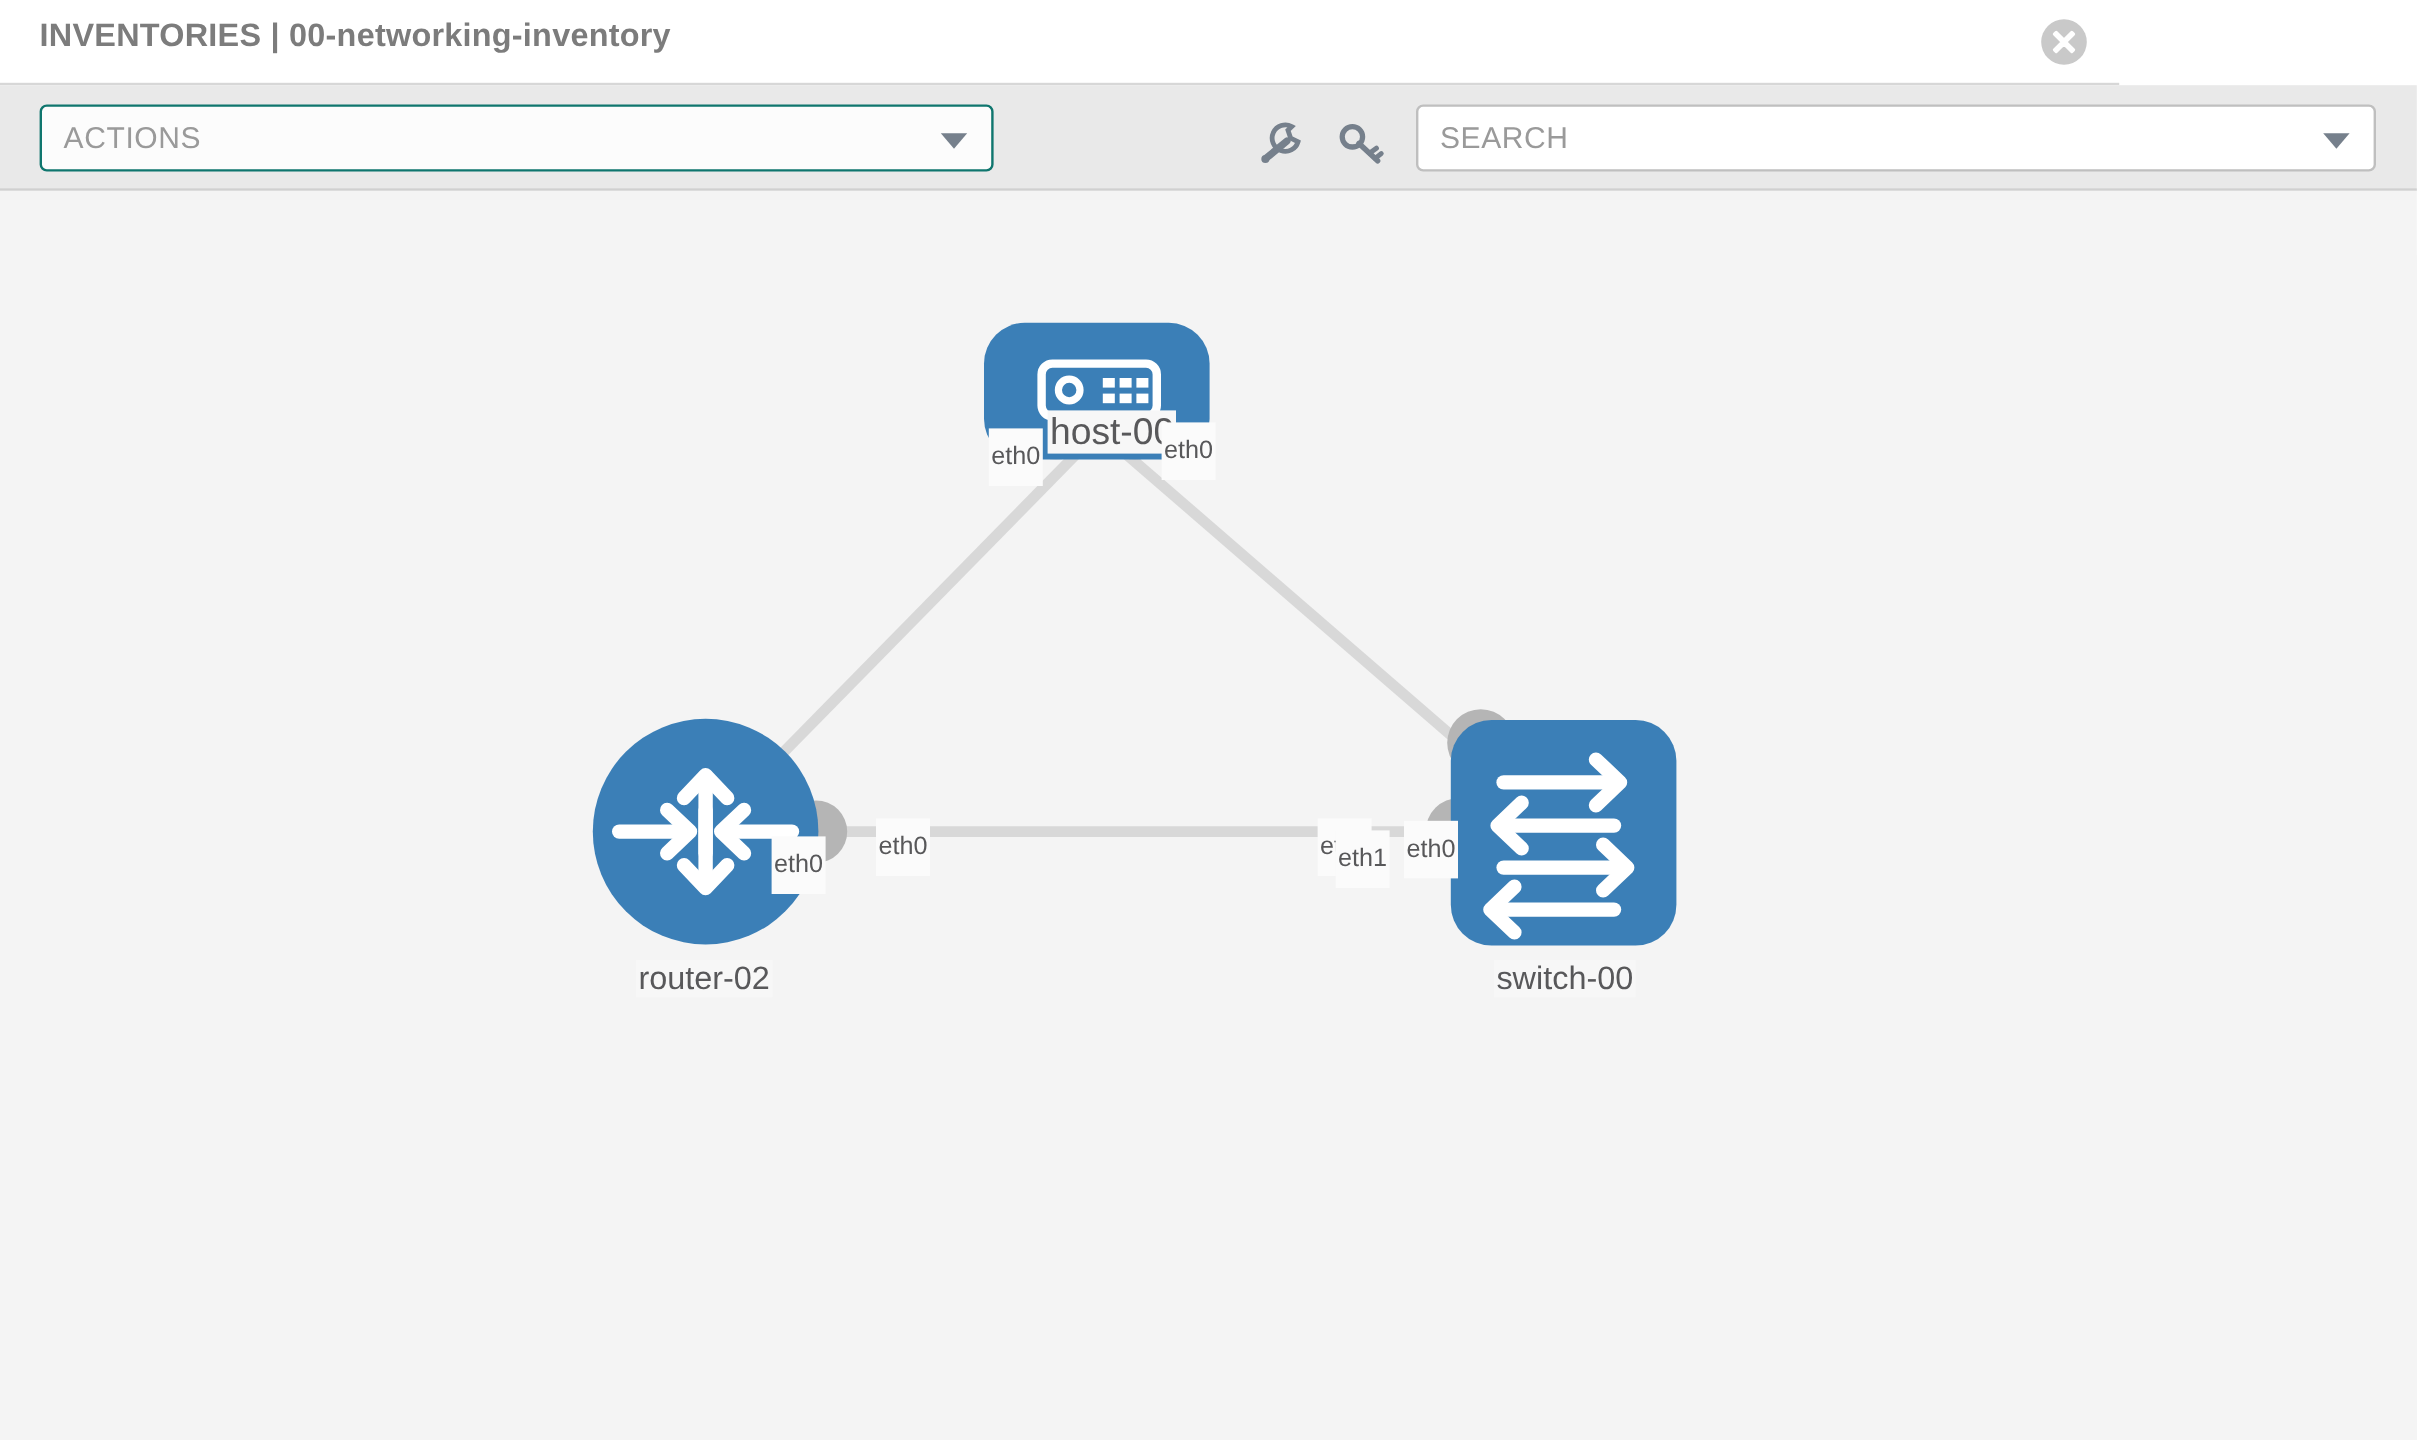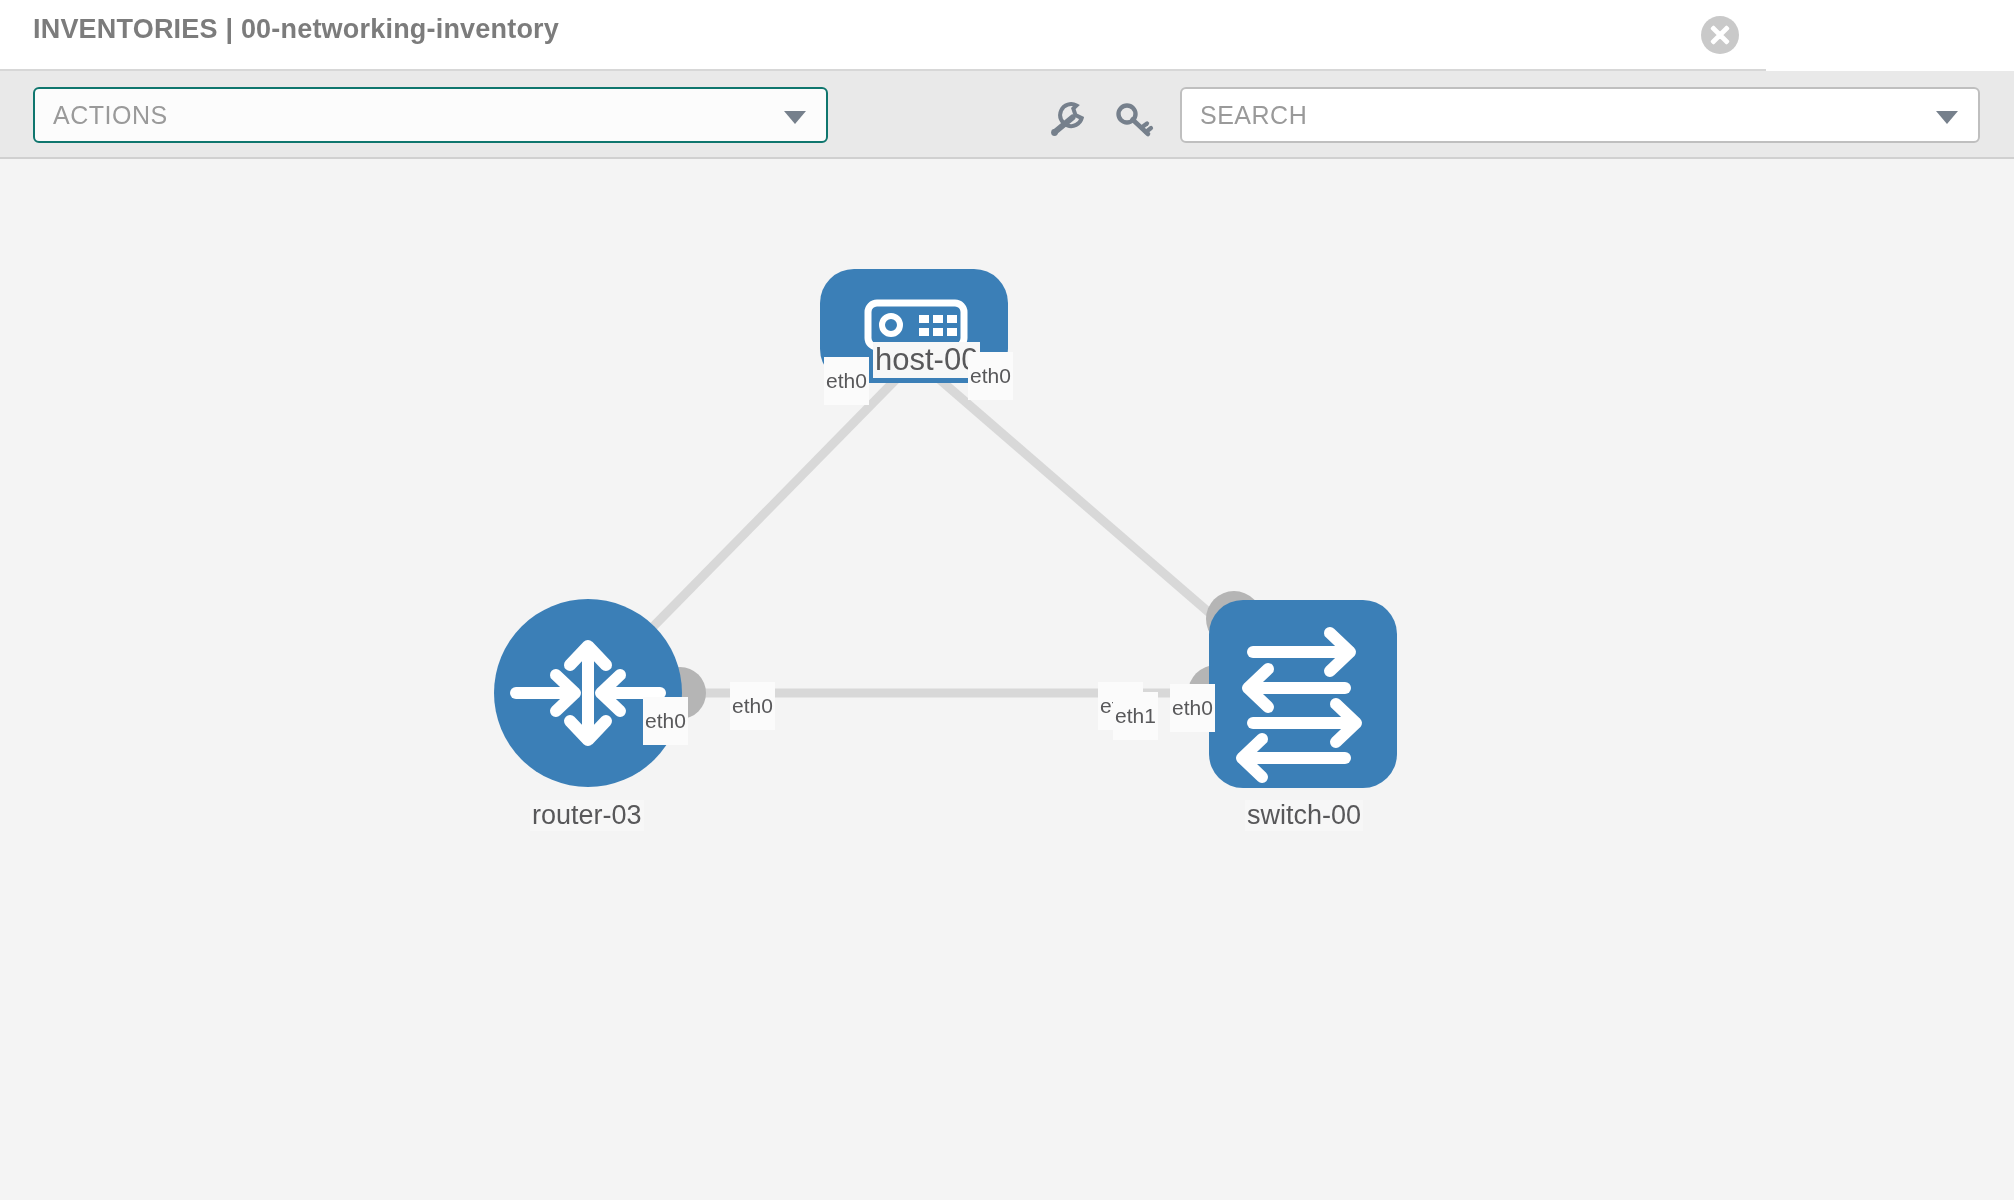--- a/index.html
+++ b/index.html
@@ -257,21 +257,21 @@
         <path d="M1253 564 L1355 564"></path>
         <path d="M1336 545 L1356 564 L1336 583"></path>
 
         <path d="M1345 599 L1243 599"></path>
         <path d="M1262 580 L1242 599 L1262 618"></path>
       </g>
     </g>
   </svg>
 
   <div class="node-label" style="left:873px; top:183px; font-size:31px;">host-00</div>
-  <div class="node-label" style="left:530px; top:641px;">router-03</div>
+  <div class="node-label" style="left:530px; top:641px;">router-02</div>
   <div class="node-label" style="left:1245px; top:641px;">switch-00</div>
 
   <div class="iface-label" style="left:824px; top:198px;">eth0</div>
   <div class="iface-label" style="left:968px; top:193px;">eth0</div>
 
   <div class="iface-label" style="left:643px; top:538px;">eth0</div>
   <div class="iface-label" style="left:1170px; top:525px;">eth0</div>
 
   <div class="iface-label" style="left:730px; top:523px;">eth0</div>
 

